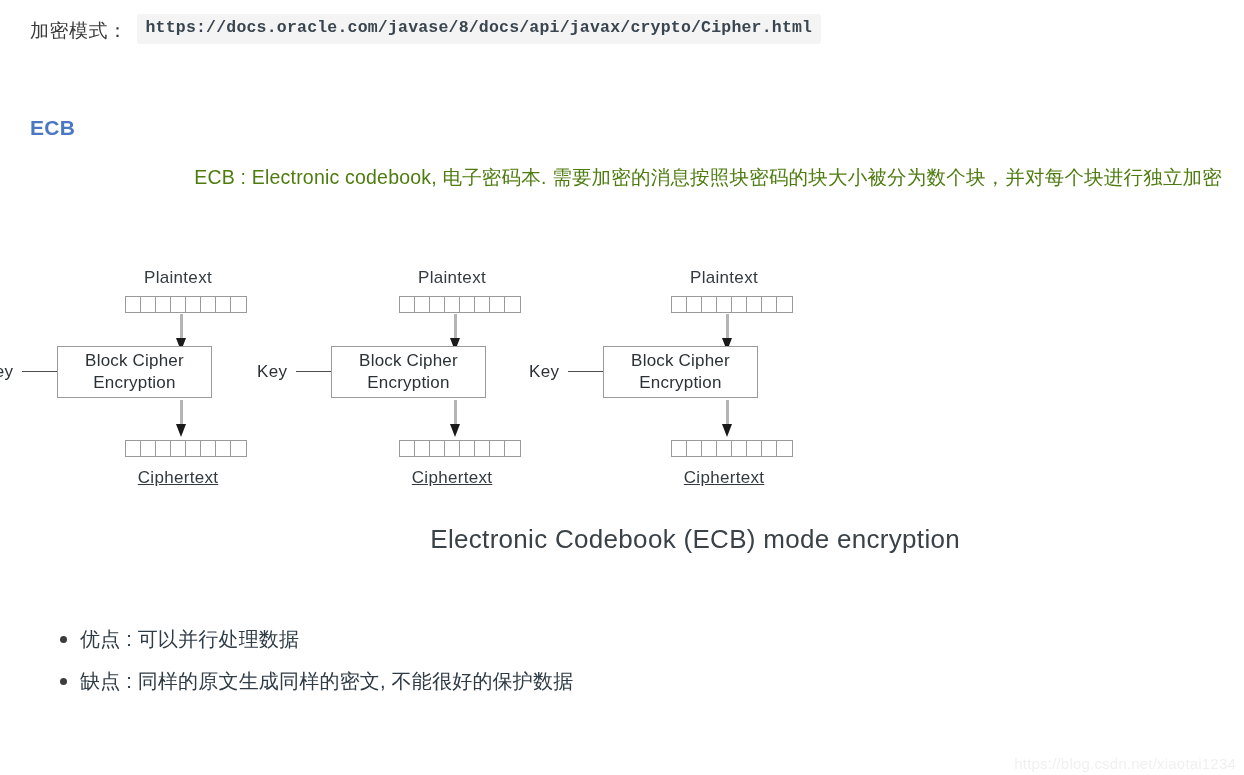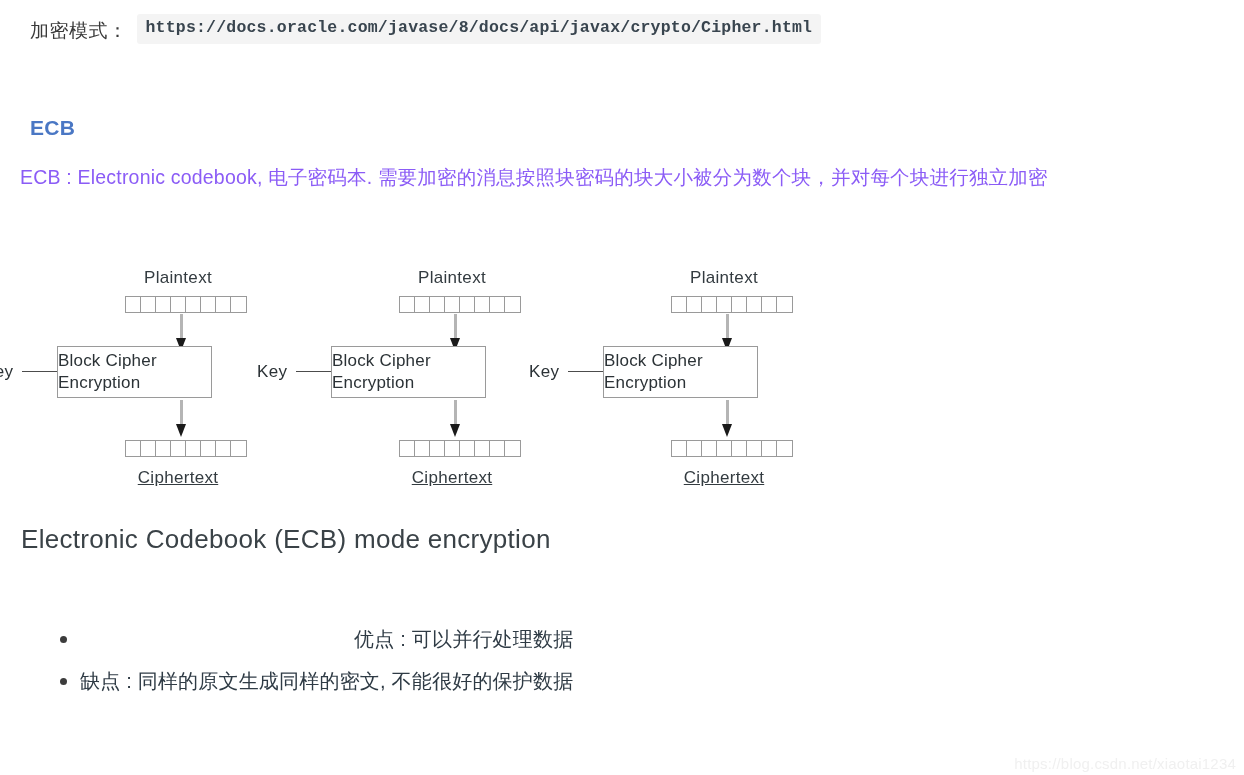--- a/index.html
+++ b/index.html
@@ -53,27 +53,28 @@
     font-size: 21px;
     font-weight: bold;
     color: #4a77c4;
     letter-spacing: .3px;
     margin-top: 32px;
   }
 
   
   .intro-para {
     position: absolute;
-    left: 20px;
+    left: 42px;
     top: 139px;
     width: 1180px;
     font-size: 19.5px;
     line-height: 36px;
-    color: #8b5cf6;
+    color: #4d7c0f;
     letter-spacing: .2px;
+    text-align: right;
   }
 
   
   .diagram {
     position: absolute;
     left: 0px;
     top: 252px;
     width: 960px;
     height: 310px;
   }
@@ -154,21 +155,21 @@
   .cipher-box {
     position: absolute;
     left: 29px;
     top: 94px;
     width: 155px;
     height: 52px;
     border: 1.5px solid #9a9a9a;
     background: #ffffff;
     display: flex;
     flex-direction: column;
-    align-items: flex-start;
+    align-items: center;
     justify-content: center;
     box-sizing: border-box;
   }
   .cipher-box .bl {
     font-size: 17px;
     line-height: 22px;
     color: #2b3236;
     letter-spacing: .2px;
     white-space: nowrap;
   }
@@ -206,36 +207,34 @@
     border-top: 5.5px solid transparent;
     border-bottom: 5.5px solid transparent;
     border-left: 11px solid #1a1a1a;
   }
 
   .diagram-caption {
     position: absolute;
     top: 272px;
     left: 0;
     width: 960px;
-    text-align: left;
+    text-align: right;
     font-size: 26px;
     color: #3a4247;
     letter-spacing: .3px;
-    margin-left: 21px;
   }
 
   
   .bullets {
     position: absolute;
     left: 46px;
     top: 618px;
     margin: 0;
     padding: 0 0 0 34px;
     list-style: none;
-    text-align: right;
   }
   .bullets li {
     position: relative;
     font-size: 20px;
     line-height: 42px;
     color: #2f3b45;
     letter-spacing: .2px;
     white-space: nowrap;
   }
   .bullets li::before {

